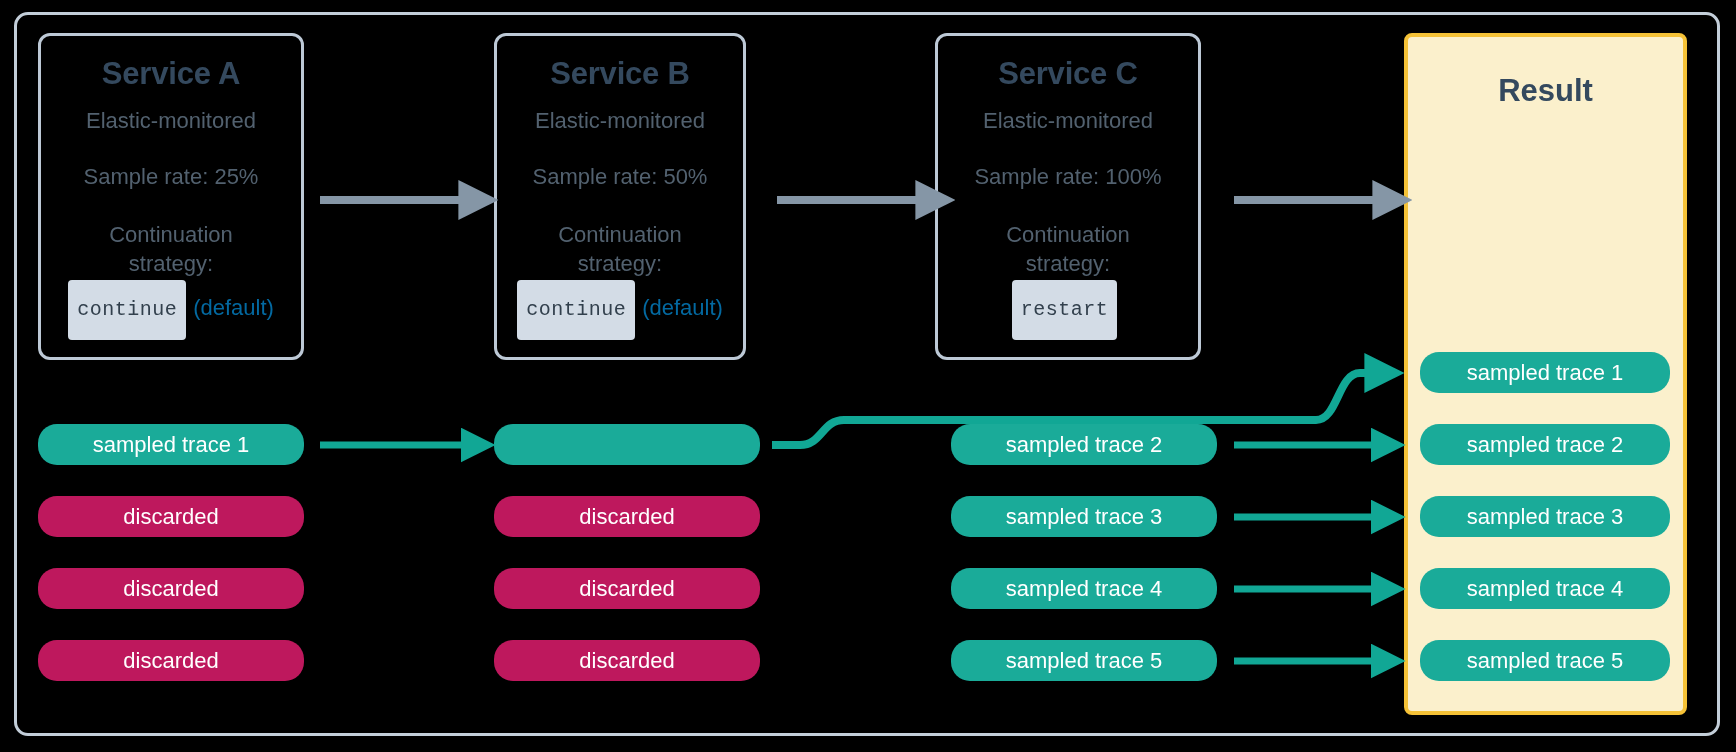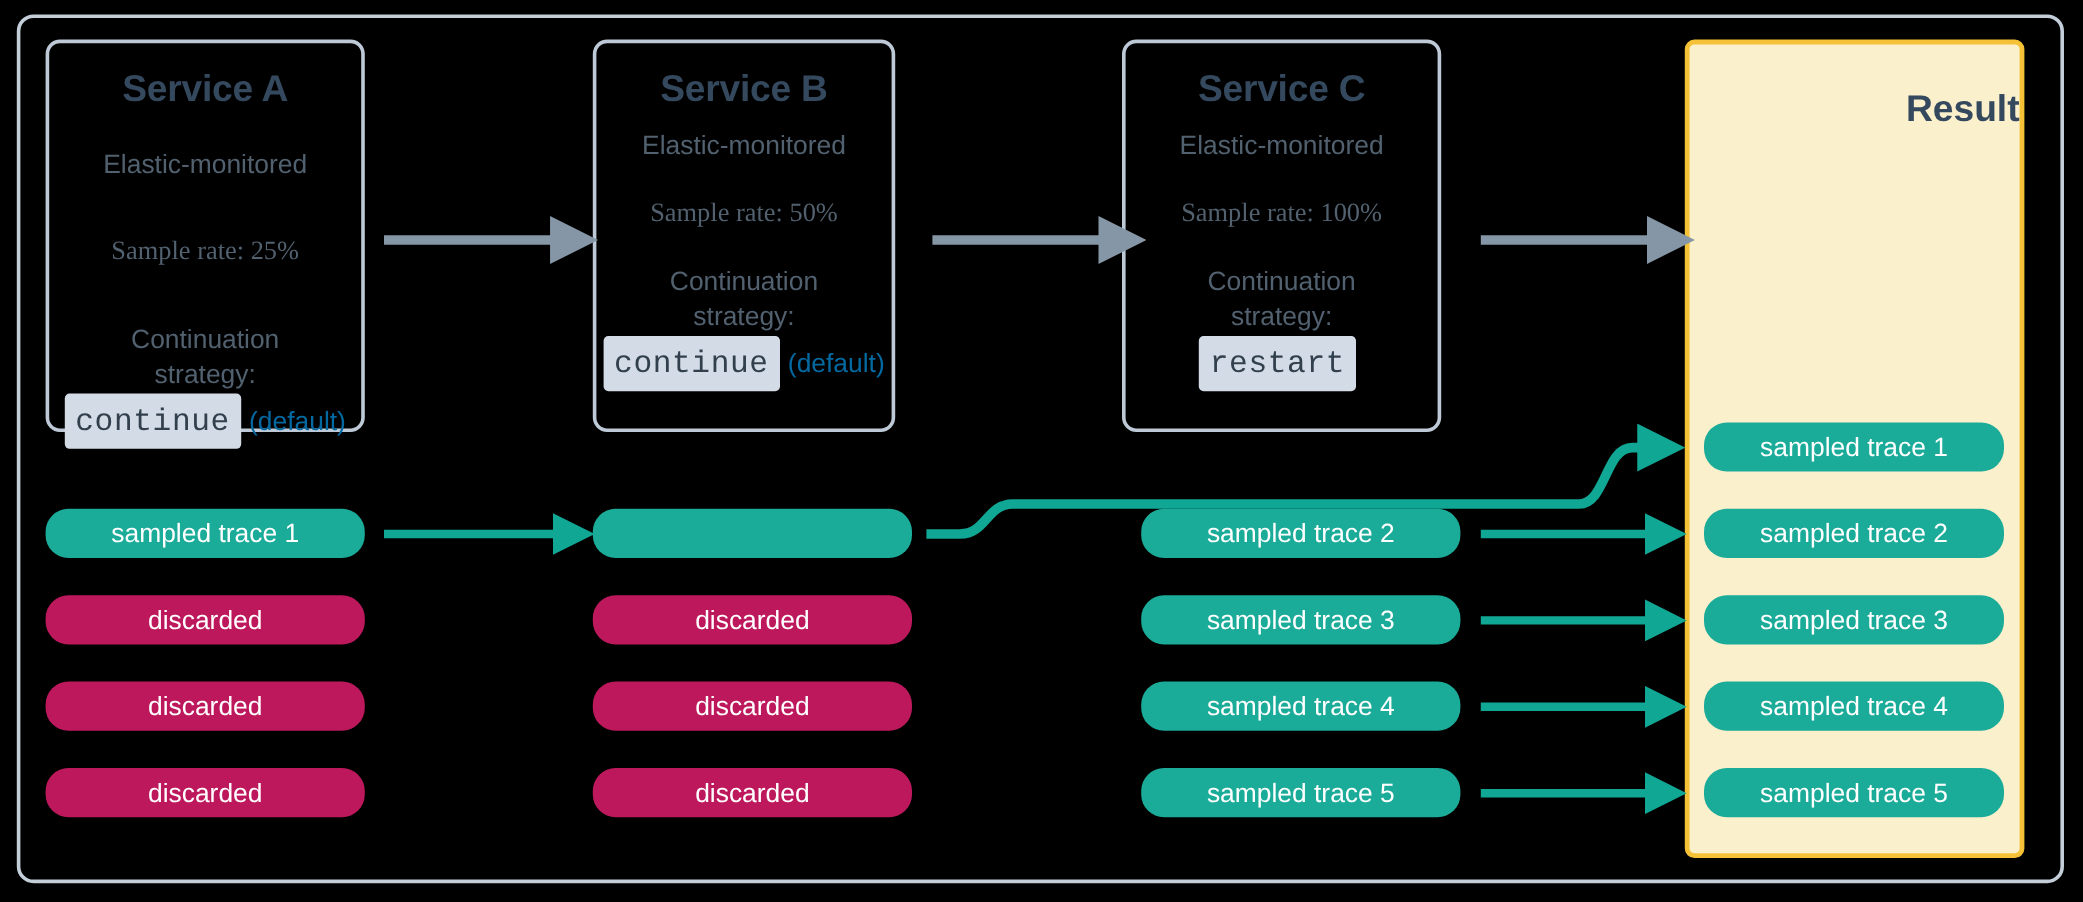--- a/index.html
+++ b/index.html
@@ -22,38 +22,38 @@
     border:3px solid #bdc9d6;border-radius:12px;
     background:transparent;
     display:flex;flex-direction:column;align-items:center;
     padding-top:20px;
   }
   .svc-title{
     font-size:31px;font-weight:bold;color:#34495e;
     letter-spacing:-.2px;margin-bottom:16px;
   }
   .svc-sub{font-size:22px;color:#52616f;margin-bottom:30px;}
-  .svc-rate{font-size:22px;color:#52616f;margin-bottom:30px;font-family:Liberation Serif, serif;}
+  .svc-rate{font-size:22px;color:#52616f;margin-bottom:30px;}
   .svc-strat{font-size:22px;color:#52616f;line-height:1.32;text-align:center;}
   .strat-row{margin-top:2px;display:flex;align-items:baseline;justify-content:center;gap:7px;}
   code.kbd{
     font-family:"Liberation Mono", monospace;
     background:#d3dce6;color:#32404d;
-    font-size:26px;padding:6px 9px;border-radius:4px;letter-spacing:.5px;
+    font-size:20px;padding:17px 9px;border-radius:4px;letter-spacing:.5px;
   }
   .dflt{font-size:22px;color:#0369a1;}
 
   
   .result{
     position:absolute;box-sizing:border-box;
     border:4px solid #f5c237;border-radius:8px;
     background:#fbf0cc;
   }
   .result-title{
-    position:absolute;left:0;right:0;top:36px;text-align:right;
+    position:absolute;left:0;right:0;top:36px;text-align:center;
     font-size:31px;font-weight:bold;color:#34495e;
   }
 
   
   .chip{
     position:absolute;box-sizing:border-box;
     height:41px;border-radius:19px;
     display:flex;align-items:center;justify-content:center;
     color:#ffffff;font-size:22px;
   }
@@ -62,21 +62,21 @@
 
   svg.wires{position:absolute;left:0;top:0;width:1736px;height:752px;pointer-events:none;}
 </style>
 </head>
 <body>
 
 <div class="stage">
 
   <div class="frame"></div>
 
-  <div class="svc" style="left:38px;top:33px;width:266px;height:327px;gap:16px;">
+  <div class="svc" style="left:38px;top:33px;width:266px;height:327px;">
     <div class="svc-title">Service A</div>
     <div class="svc-sub">Elastic-monitored</div>
     <div class="svc-rate">Sample rate: 25%</div>
     <div class="svc-strat">
       <div>Continuation</div>
       <div>strategy:</div>
       <div class="strat-row">
         <code class="kbd">continue</code>
         <span class="dflt">(default)</span>
       </div>

